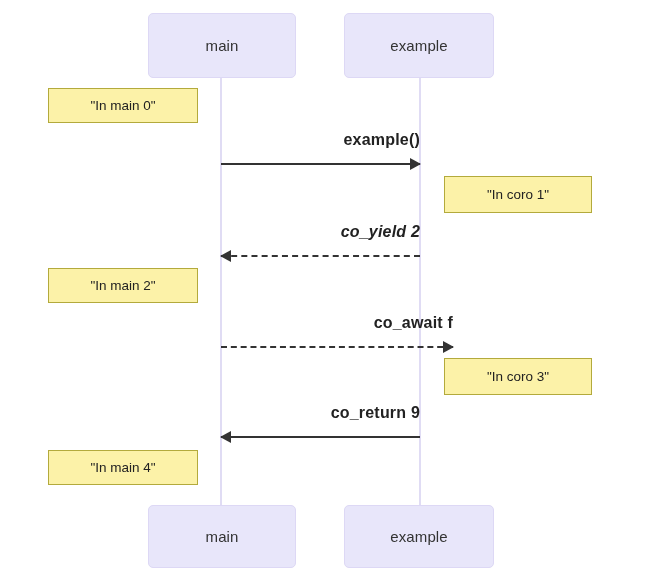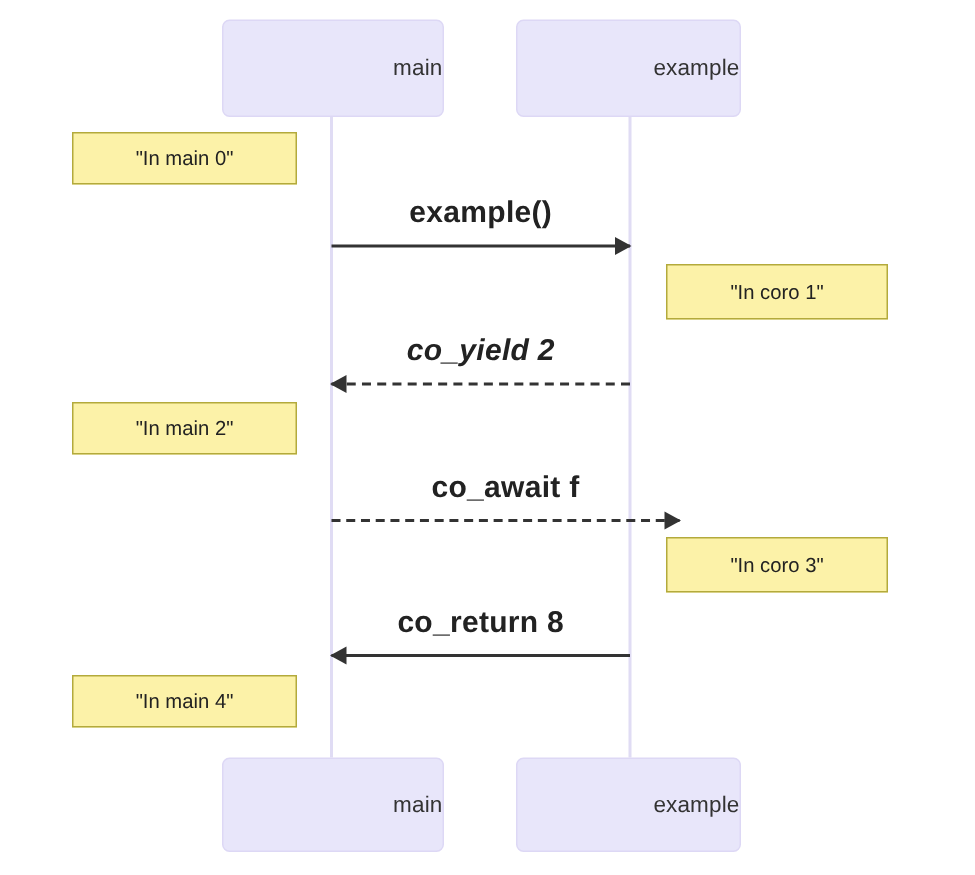--- a/index.html
+++ b/index.html
@@ -30,21 +30,21 @@
 
   
   .participant {
     position: absolute;
     box-sizing: border-box;
     background: #e8e6fa;
     border: 1px solid #ddd8f5;
     border-radius: 5px;
     display: flex;
     align-items: center;
-    justify-content: flex-end;
+    justify-content: center;
     color: #333333;
     font-size: 15px;
     font-family: "Liberation Sans", sans-serif;
     letter-spacing: 0.1px;
   }
 
   
   .note {
     position: absolute;
     box-sizing: border-box;
@@ -61,22 +61,22 @@
   
   .message {
     position: absolute;
     height: 34px;
   }
   .msg-label {
     position: absolute;
     left: 0;
     right: 0;
     top: 0;
-    text-align: center;
-    font-size: 20px;
+    text-align: right;
+    font-size: 16px;
     font-weight: bold;
     color: #222222;
     font-family: "Liberation Sans", sans-serif;
     letter-spacing: 0.2px;
   }
   .msg-line {
     position: absolute;
     left: 0;
     right: 0;
     bottom: 0;
@@ -162,19 +162,19 @@
   </div>
 
   <div class="message" style="left:221px; top:314px; width:199px;padding-left:33px;">
     <div class="msg-label">co_await f</div>
     <div class="msg-line dashed">
       <div class="arrowhead right"></div>
     </div>
   </div>
 
   <div class="message" style="left:221px; top:404px; width:199px;">
-    <div class="msg-label">co_return 8</div>
+    <div class="msg-label">co_return 9</div>
     <div class="msg-line solid">
       <div class="arrowhead left"></div>
     </div>
   </div>
 
 </div>
 
 </body></html>

